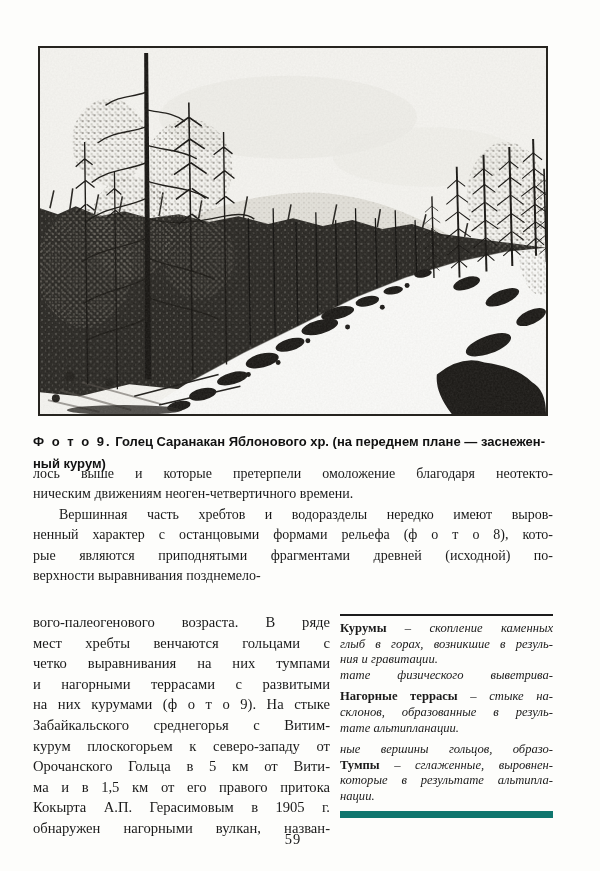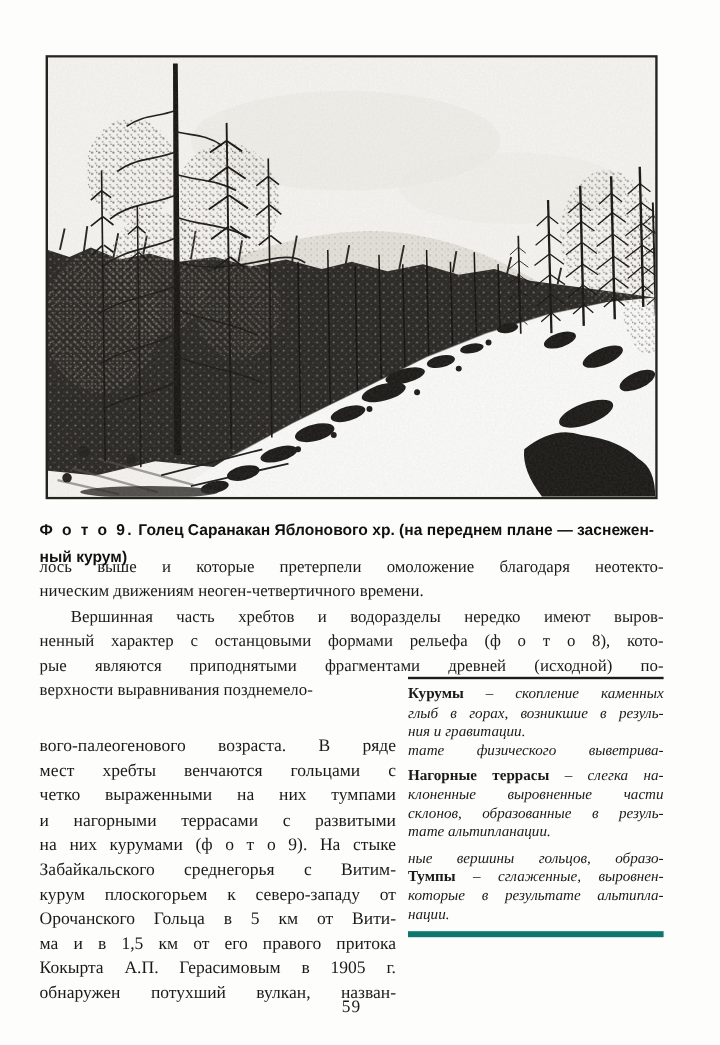--- a/index.html
+++ b/index.html
@@ -30,22 +30,22 @@
     font-size:14px; line-height:20.4px;
   }
   .body-col{
     position:absolute; left:33px; top:612px; width:297px;
     font-size:14.6px; line-height:20.6px;
   }
   .ind{text-indent:26px;}
   .tline{display:block;}
   
   .sidebar{
-    position:absolute; left:340px; top:564px; width:213px;
-    border-top:2px solid #1c1c1c; border-bottom:5px solid #0f766e;
+    position:absolute; left:340px; top:614px; width:213px;
+    border-top:2px solid #1c1c1c; border-bottom:7px solid #0f766e;
     padding:5px 0 6px 0;
     font-size:12.6px; line-height:15.6px;
   }
   .sidebar .def{margin:0 0 6px 0;}
   .sidebar .def:last-child{margin-bottom:0;}
   .dl{display:block;}
   .term{font-weight:bold; font-style:normal;}
   .it{font-style:italic;}
   
   .pagenum{
@@ -192,41 +192,40 @@
     <div class="tline nj">ническим движениям неоген-четвертичного времени.</div>
     <div class="tline jl ind">Вершинная часть хребтов и водоразделы нередко имеют выров-</div>
     <div class="tline jl">ненный характер с останцовыми формами рельефа (ф о т о 8), кото-</div>
     <div class="tline jl">рые являются приподнятыми фрагментами древней (исходной) по-</div>
     <div class="tline nj">верхности выравнивания позднемело-</div>
   </div>
 
   <div class="body-col">
     <div class="tline jl">вого-палеогенового возраста. В ряде</div>
     <div class="tline jl">мест хребты венчаются гольцами с</div>
-    <div class="tline jl">четко выраженными на них тумпами</div>
+    <div class="tline jl">четко выравнивания на них тумпами</div>
     <div class="tline jl">и нагорными террасами с развитыми</div>
     <div class="tline jl">на них курумами (ф о т о 9). На стыке</div>
     <div class="tline jl">Забайкальского среднегорья с Витим-</div>
     <div class="tline jl">курум плоскогорьем к северо-западу от</div>
     <div class="tline jl">Орочанского Гольца в 5 км от Вити-</div>
     <div class="tline jl">ма и в 1,5 км от его правого притока</div>
     <div class="tline jl">Кокырта А.П. Герасимовым в 1905 г.</div>
-    <div class="tline jl">обнаружен потухший вулкан, назван-</div>
+    <div class="tline jl">обнаружен нагорными вулкан, назван-</div>
   </div>
 
   <div class="sidebar">
     <p class="def">
       <span class="dl jl"><span class="term">Курумы</span>&nbsp;<span class="it">– скопление каменных</span></span>
       <span class="dl jl it">глыб в горах, возникшие в резуль-</span>
       <span class="dl nj it">ния и гравитации.</span>
       <span class="dl jl it">тате физического выветрива-</span>
     </p>
     <p class="def">
-      <span class="dl jl"><span class="term">Нагорные террасы</span>&nbsp;<span class="it">– слегка на-</span></span>
-      <span class="dl jl it">клоненные выровненные части</span>
+      <span class="dl jl"><span class="term">Нагорные террасы</span>&nbsp;<span class="it">– стыке на-</span></span>
       <span class="dl jl it">склонов, образованные в резуль-</span>
       <span class="dl nj it">тате альтипланации.</span>
     </p>
     <p class="def">
       <span class="dl jl it">ные вершины гольцов, образо-</span>
       <span class="dl jl"><span class="term">Тумпы</span>&nbsp;<span class="it">– сглаженные, выровнен-</span></span>
       <span class="dl jl it">которые в результате альтипла-</span>
       <span class="dl nj it">нации.</span>
     </p>
   </div>

